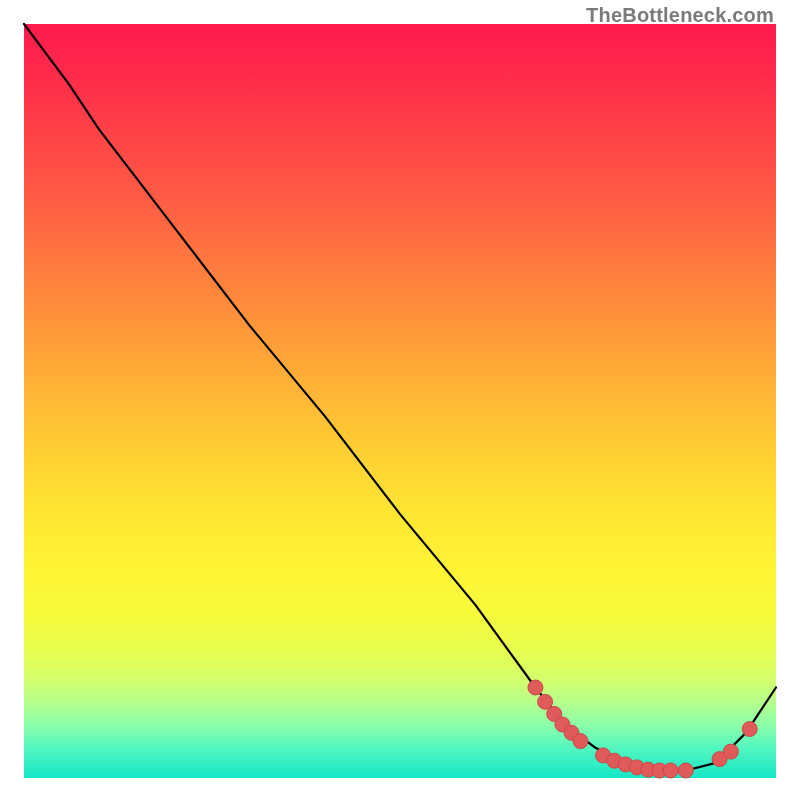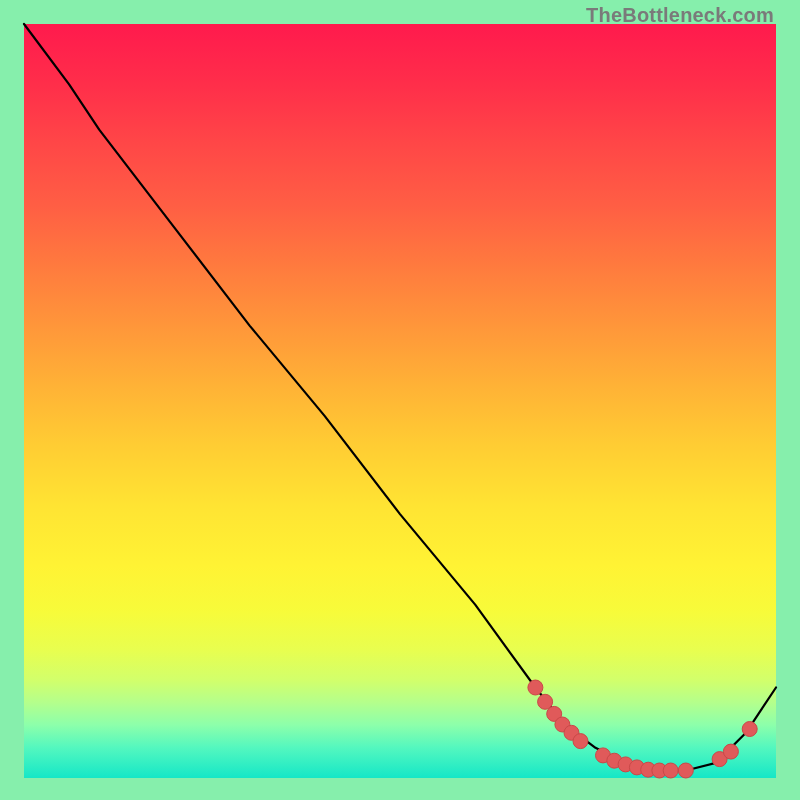--- a/index.html
+++ b/index.html
@@ -8,21 +8,21 @@
     width: 800px;
     height: 800px;
     background: #000;
     overflow: hidden;
     font-family: Arial, Helvetica, sans-serif;
   }
   .frame {
     position: relative;
     width: 800px;
     height: 800px;
-    background: #86efac;
+    background: #ffffff;
   }
   .plot-area {
     position: absolute;
     left: 24px;
     top: 24px;
     width: 752px;
     height: 754px;
     
     background: linear-gradient(
       to bottom,

